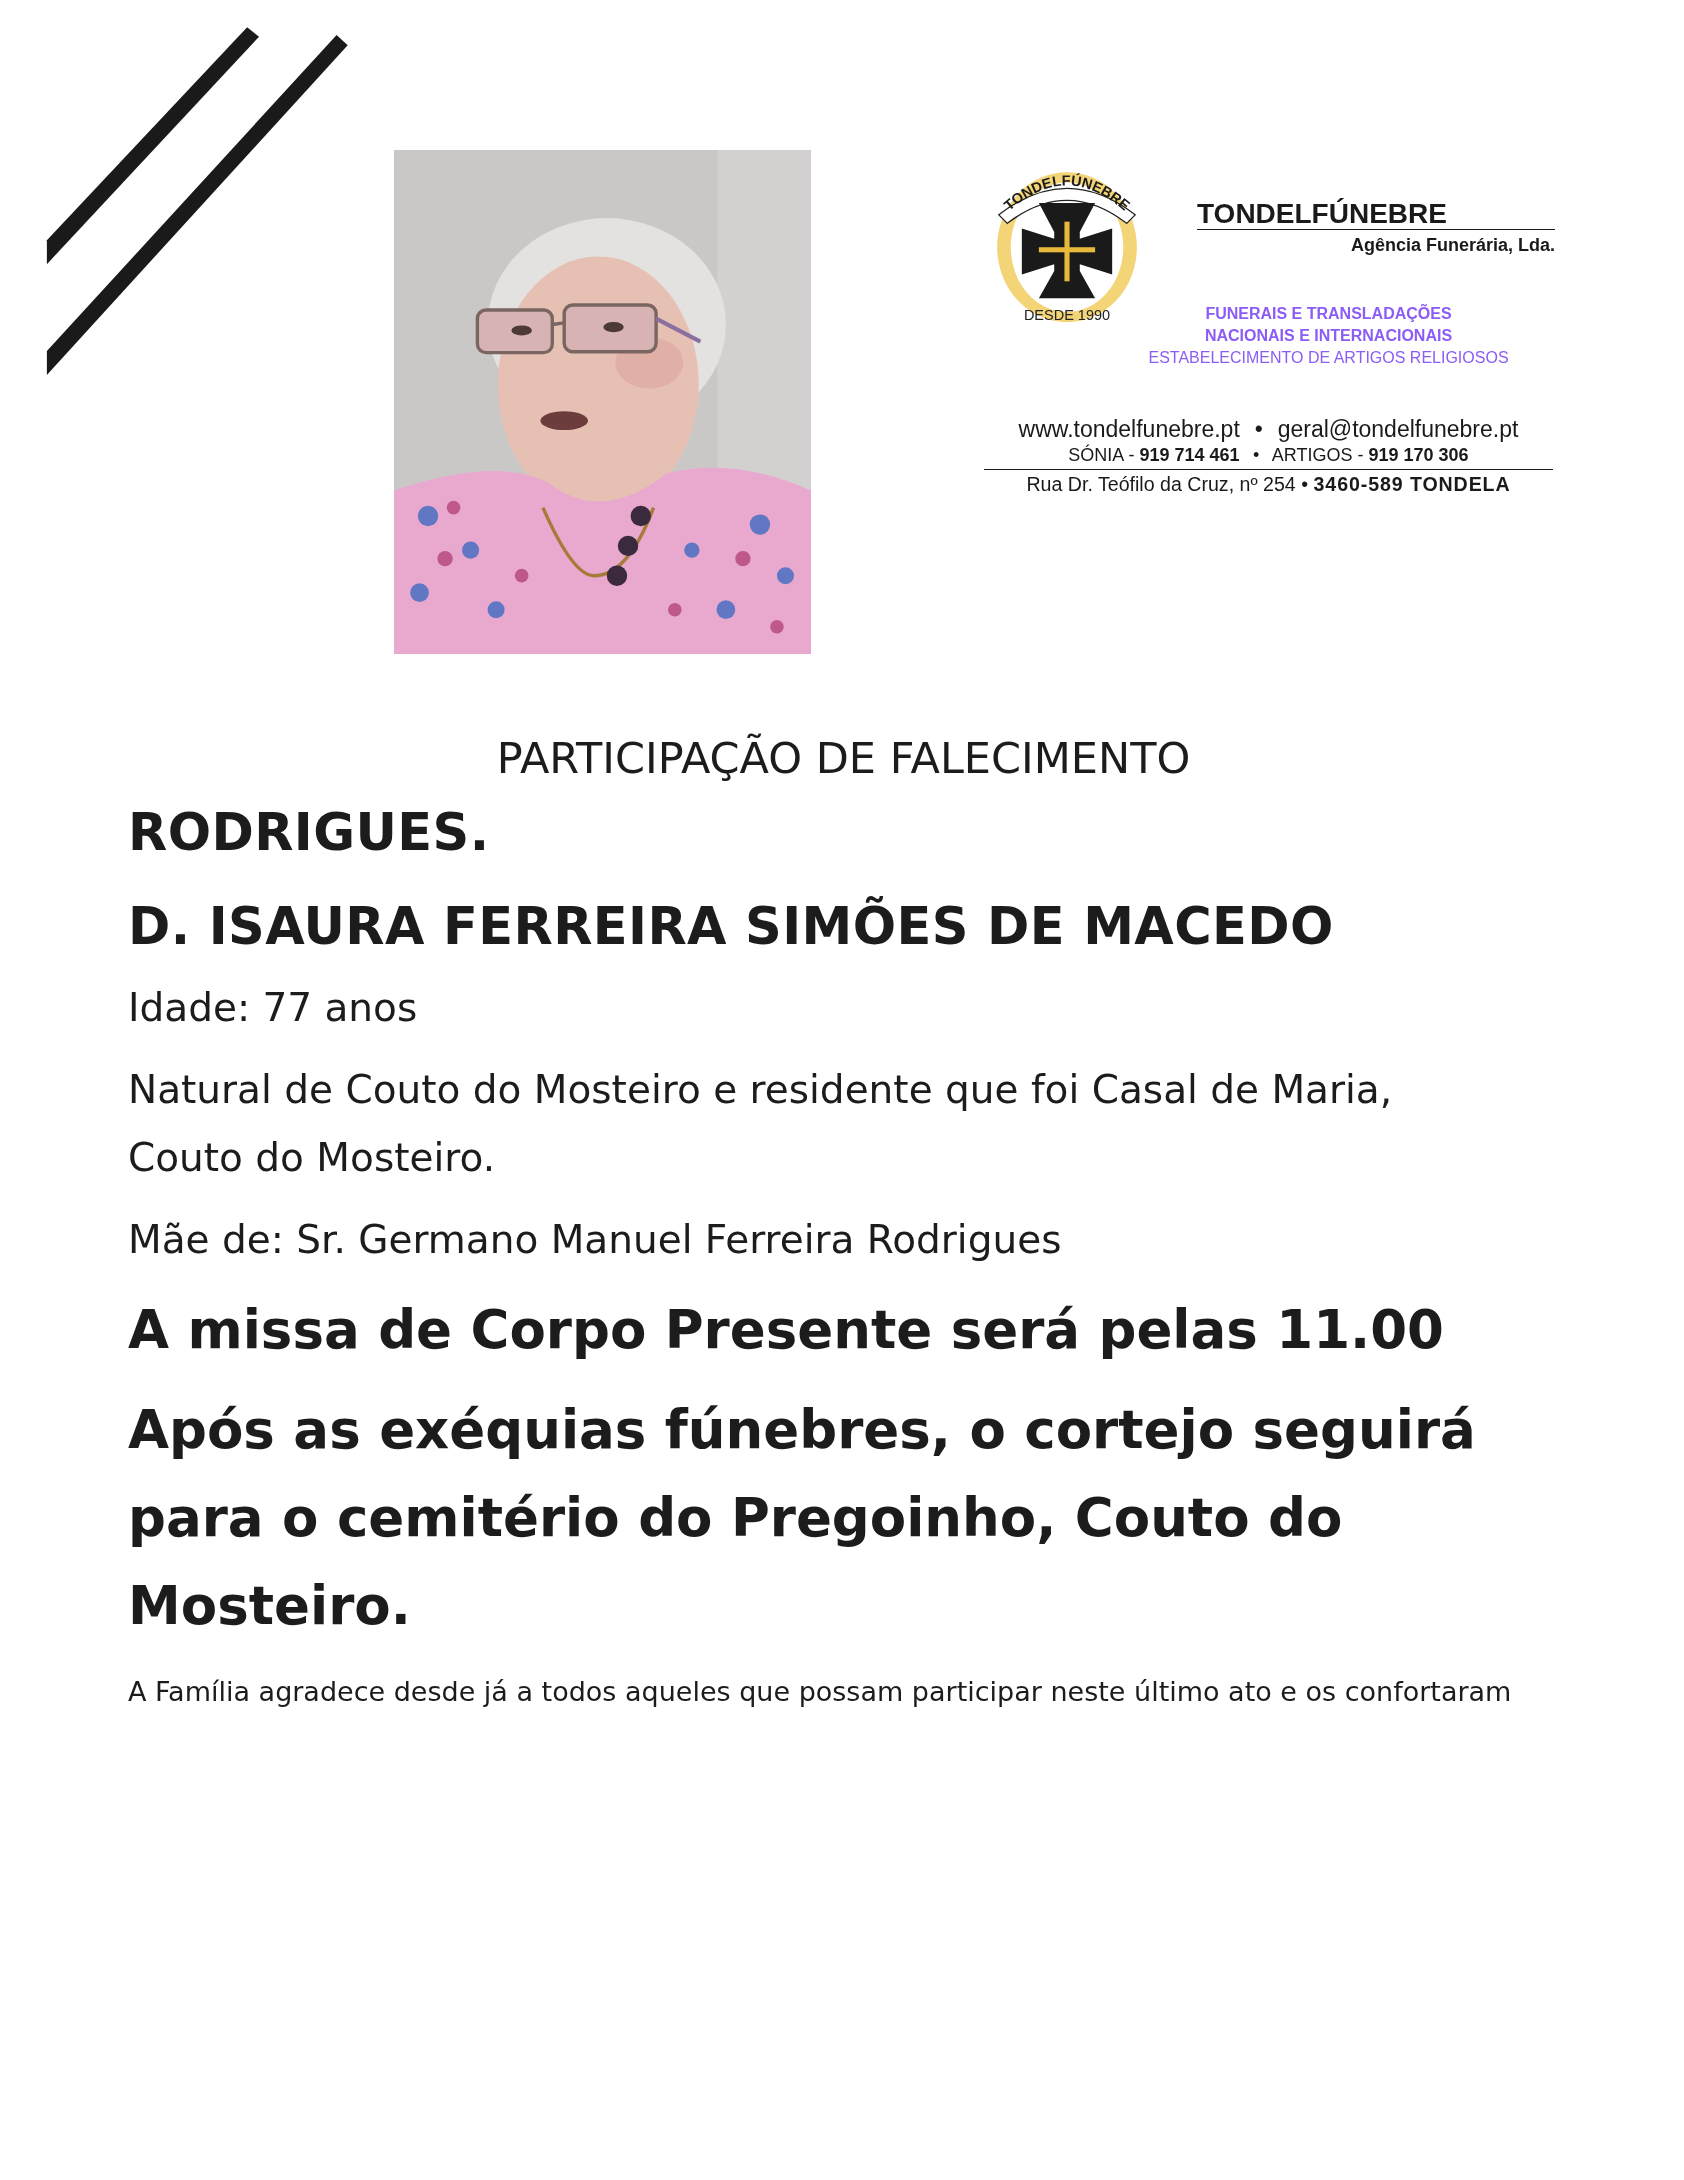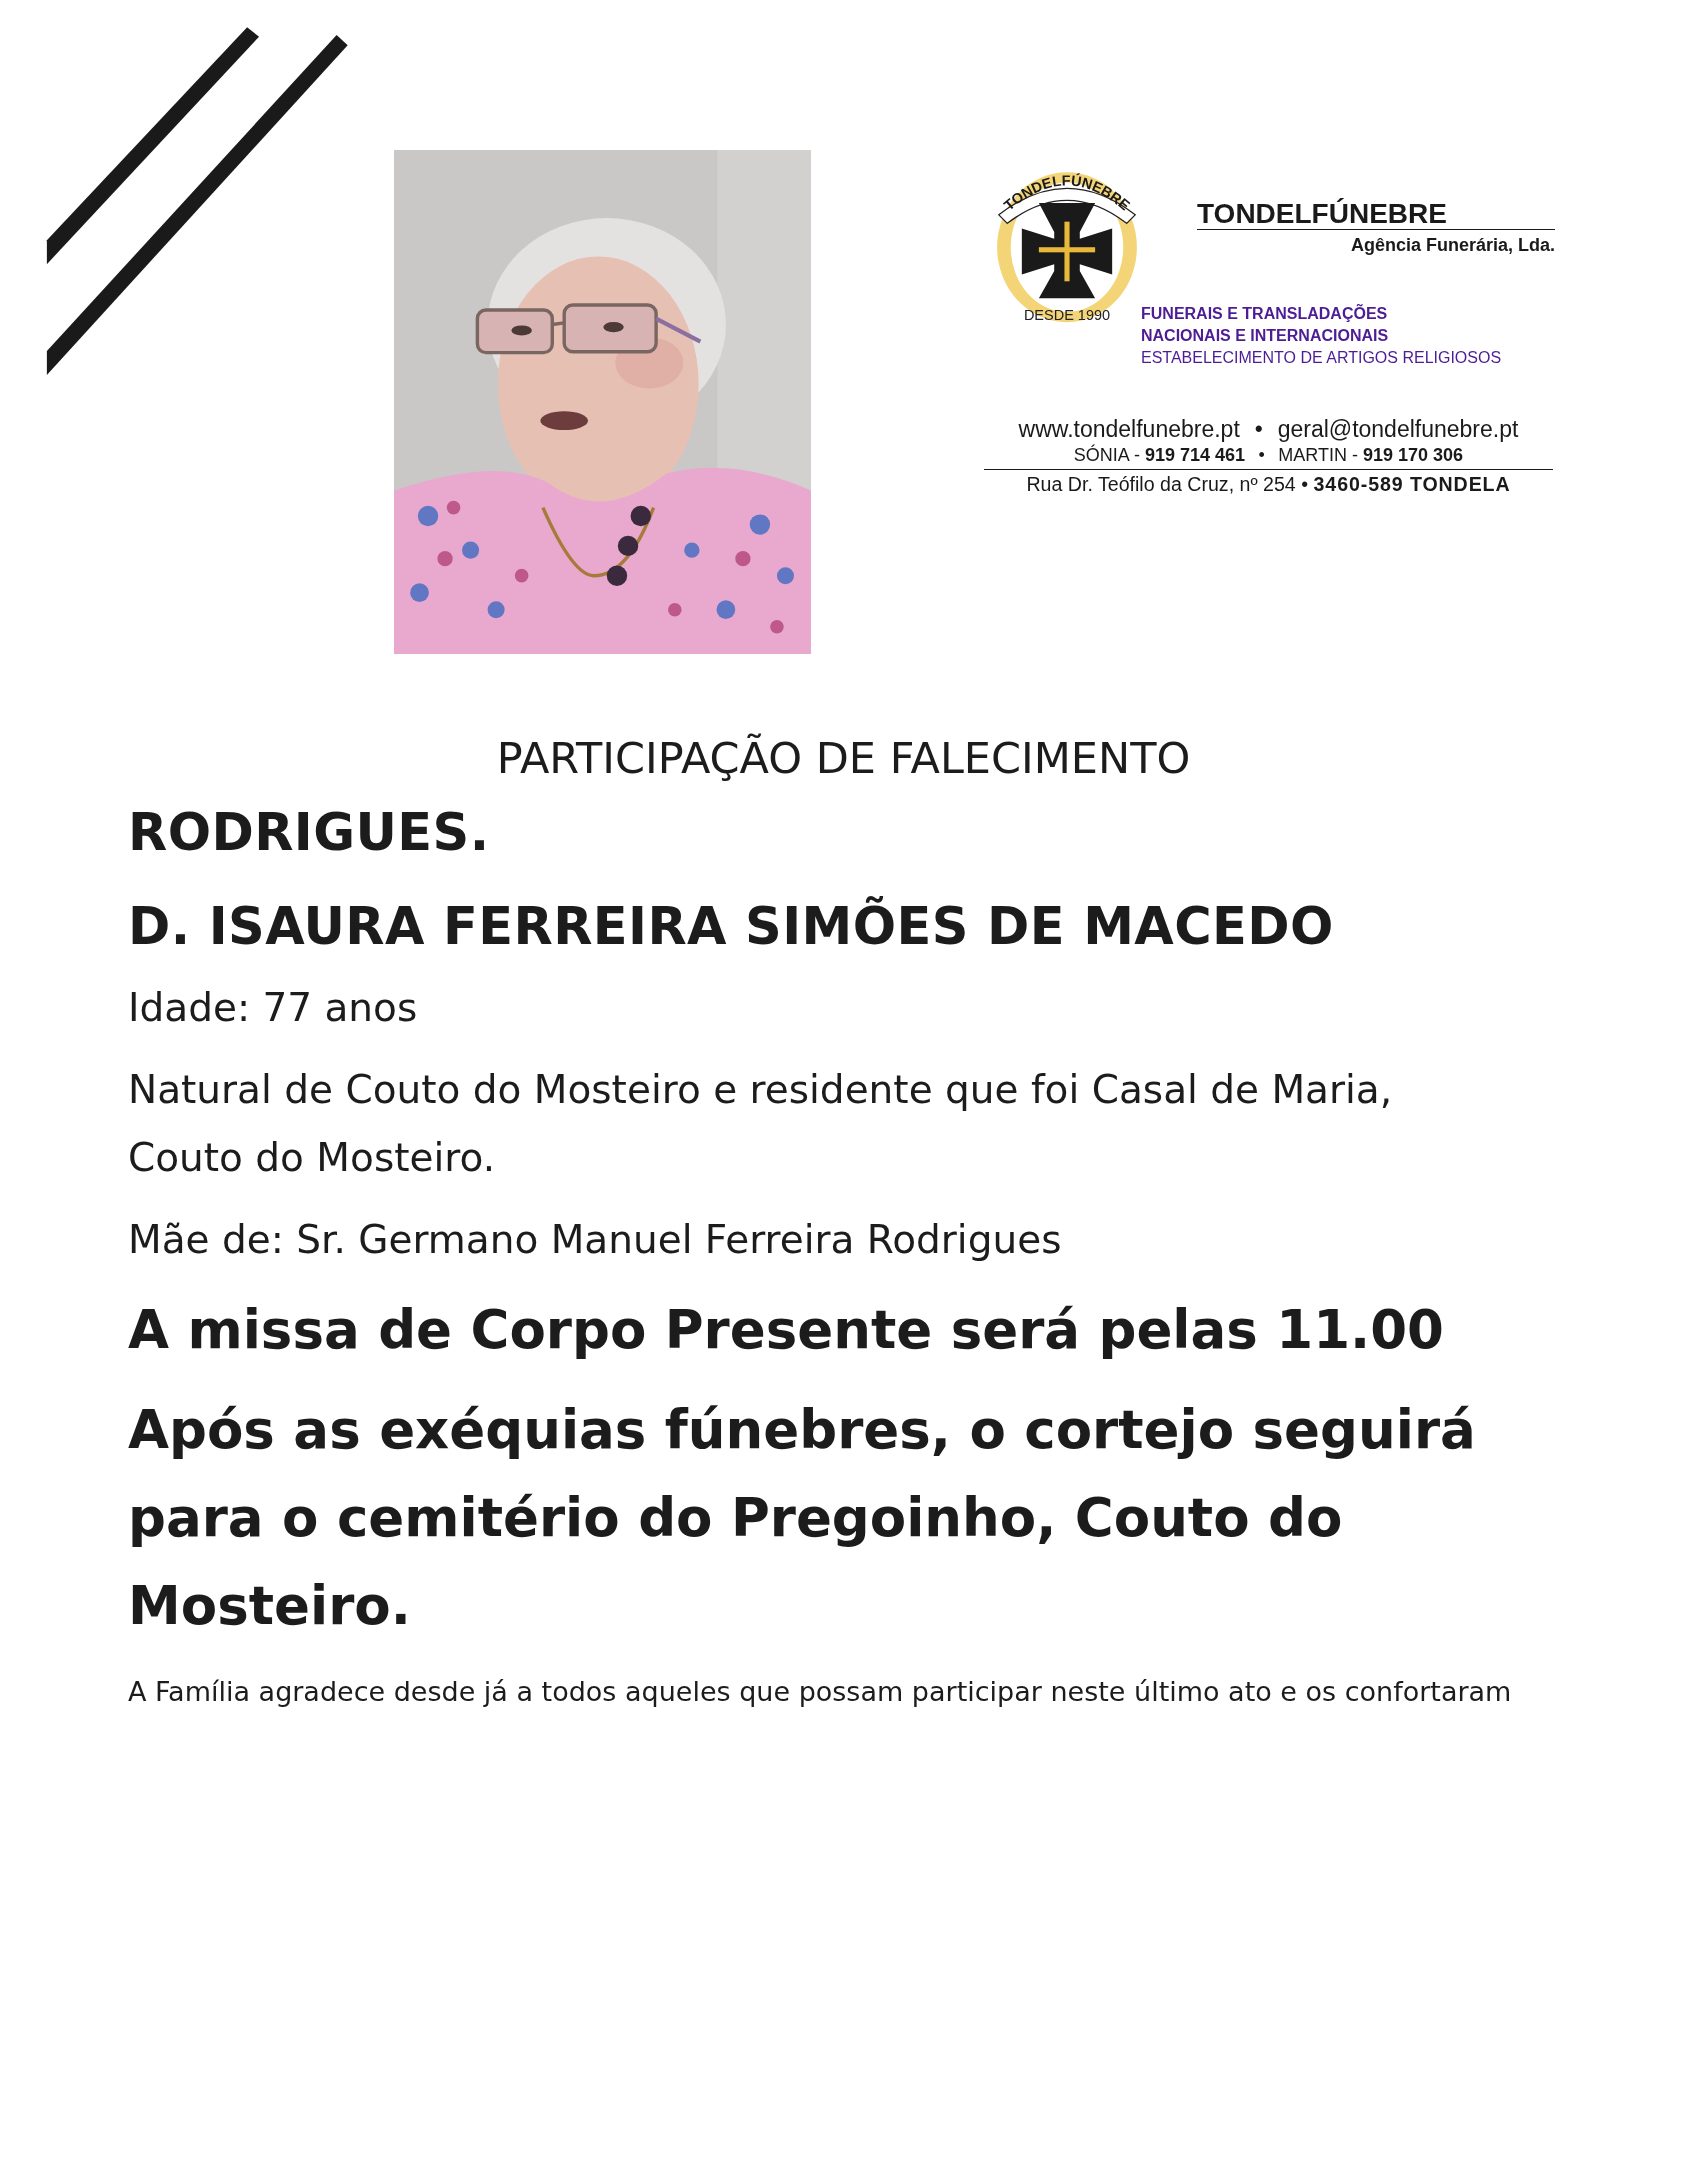--- a/index.html
+++ b/index.html
@@ -11,22 +11,22 @@
   .photo svg { display: block; width: 100%; height: 100%; }
   .logo { position: absolute; left: 986px; top: 162px; width: 162px; height: 196px; }
   .logo svg { width: 100%; height: 100%; display: block; }
   .since { position: absolute; left: 986px; top: 307px; width: 162px; text-align: center;
            font-family: "Liberation Sans", sans-serif; font-size: 14.5px; color: #222; }
   .brand { position: absolute; left: 1197px; top: 198px; width: 358px; }
   .brand-name { font-family: "Liberation Sans", sans-serif; font-weight: bold; font-size: 28px;
                 color: #1a1a1a; border-bottom: 1.7px solid #1a1a1a; padding-bottom: 0; line-height: 31px; }
   .brand-sub { font-family: "Liberation Sans", sans-serif; font-weight: bold; font-size: 18px;
                text-align: right; margin-top: 5.1px; color: #1a1a1a; }
-  .services { position: absolute; left: 1141px; top: 303px; width: 375px; 
-              font-family: "Liberation Sans", sans-serif; color: #4c1d95; }
+  .services { position: absolute; left: 1141px; top: 303px; width: 375px; text-align: center;
+              font-family: "Liberation Sans", sans-serif; color: #8b5cf6; }
   .services .s1, .services .s2 { font-weight: bold; font-size: 16px; line-height: 22px; }
   .services .s3 { font-size: 16px; line-height: 22px; }
   .contacts { position: absolute; left: 984px; top: 416px; width: 569px; text-align: center;
               font-family: "Liberation Sans", sans-serif; color: #1a1a1a; }
   .contacts .web { font-weight: normal; font-size: 23px; line-height: 27px; }
   .contacts .phones { font-size: 18px; line-height: 25.6px; border-bottom: 1.7px solid #1a1a1a; }
   .contacts .phones b { font-weight: bold; }
   .contacts .addr { font-size: 19.6px; line-height: 29px; text-align: center; }
   .contacts .addr b { font-weight: bold; letter-spacing: 0.9px; }
   .main { position: absolute; left: 128px; top: 733px; width: 1448px; }
@@ -130,21 +130,21 @@
 <div class="contacts">
   <div class="web">
     <span>www.tondelfunebre.pt</span>
     <span style="margin:0 8.5px">•</span>
     <span>geral@tondelfunebre.pt</span>
   </div>
   <div class="phones">
     <span>SÓNIA</span> -
     <b>919 714 461</b>
     <span style="margin:0 8.5px">•</span>
-    <span>MARTIN</span> -
+    <span>ARTIGOS</span> -
     <b>919 170 306</b>
   </div>
   <div class="addr">
     <span>Rua Dr. Teófilo da Cruz, nº 254</span>
     <span>•</span>
     <b>3460-589 TONDELA</b>
   </div>
 </div>
 
 <div class="main">

